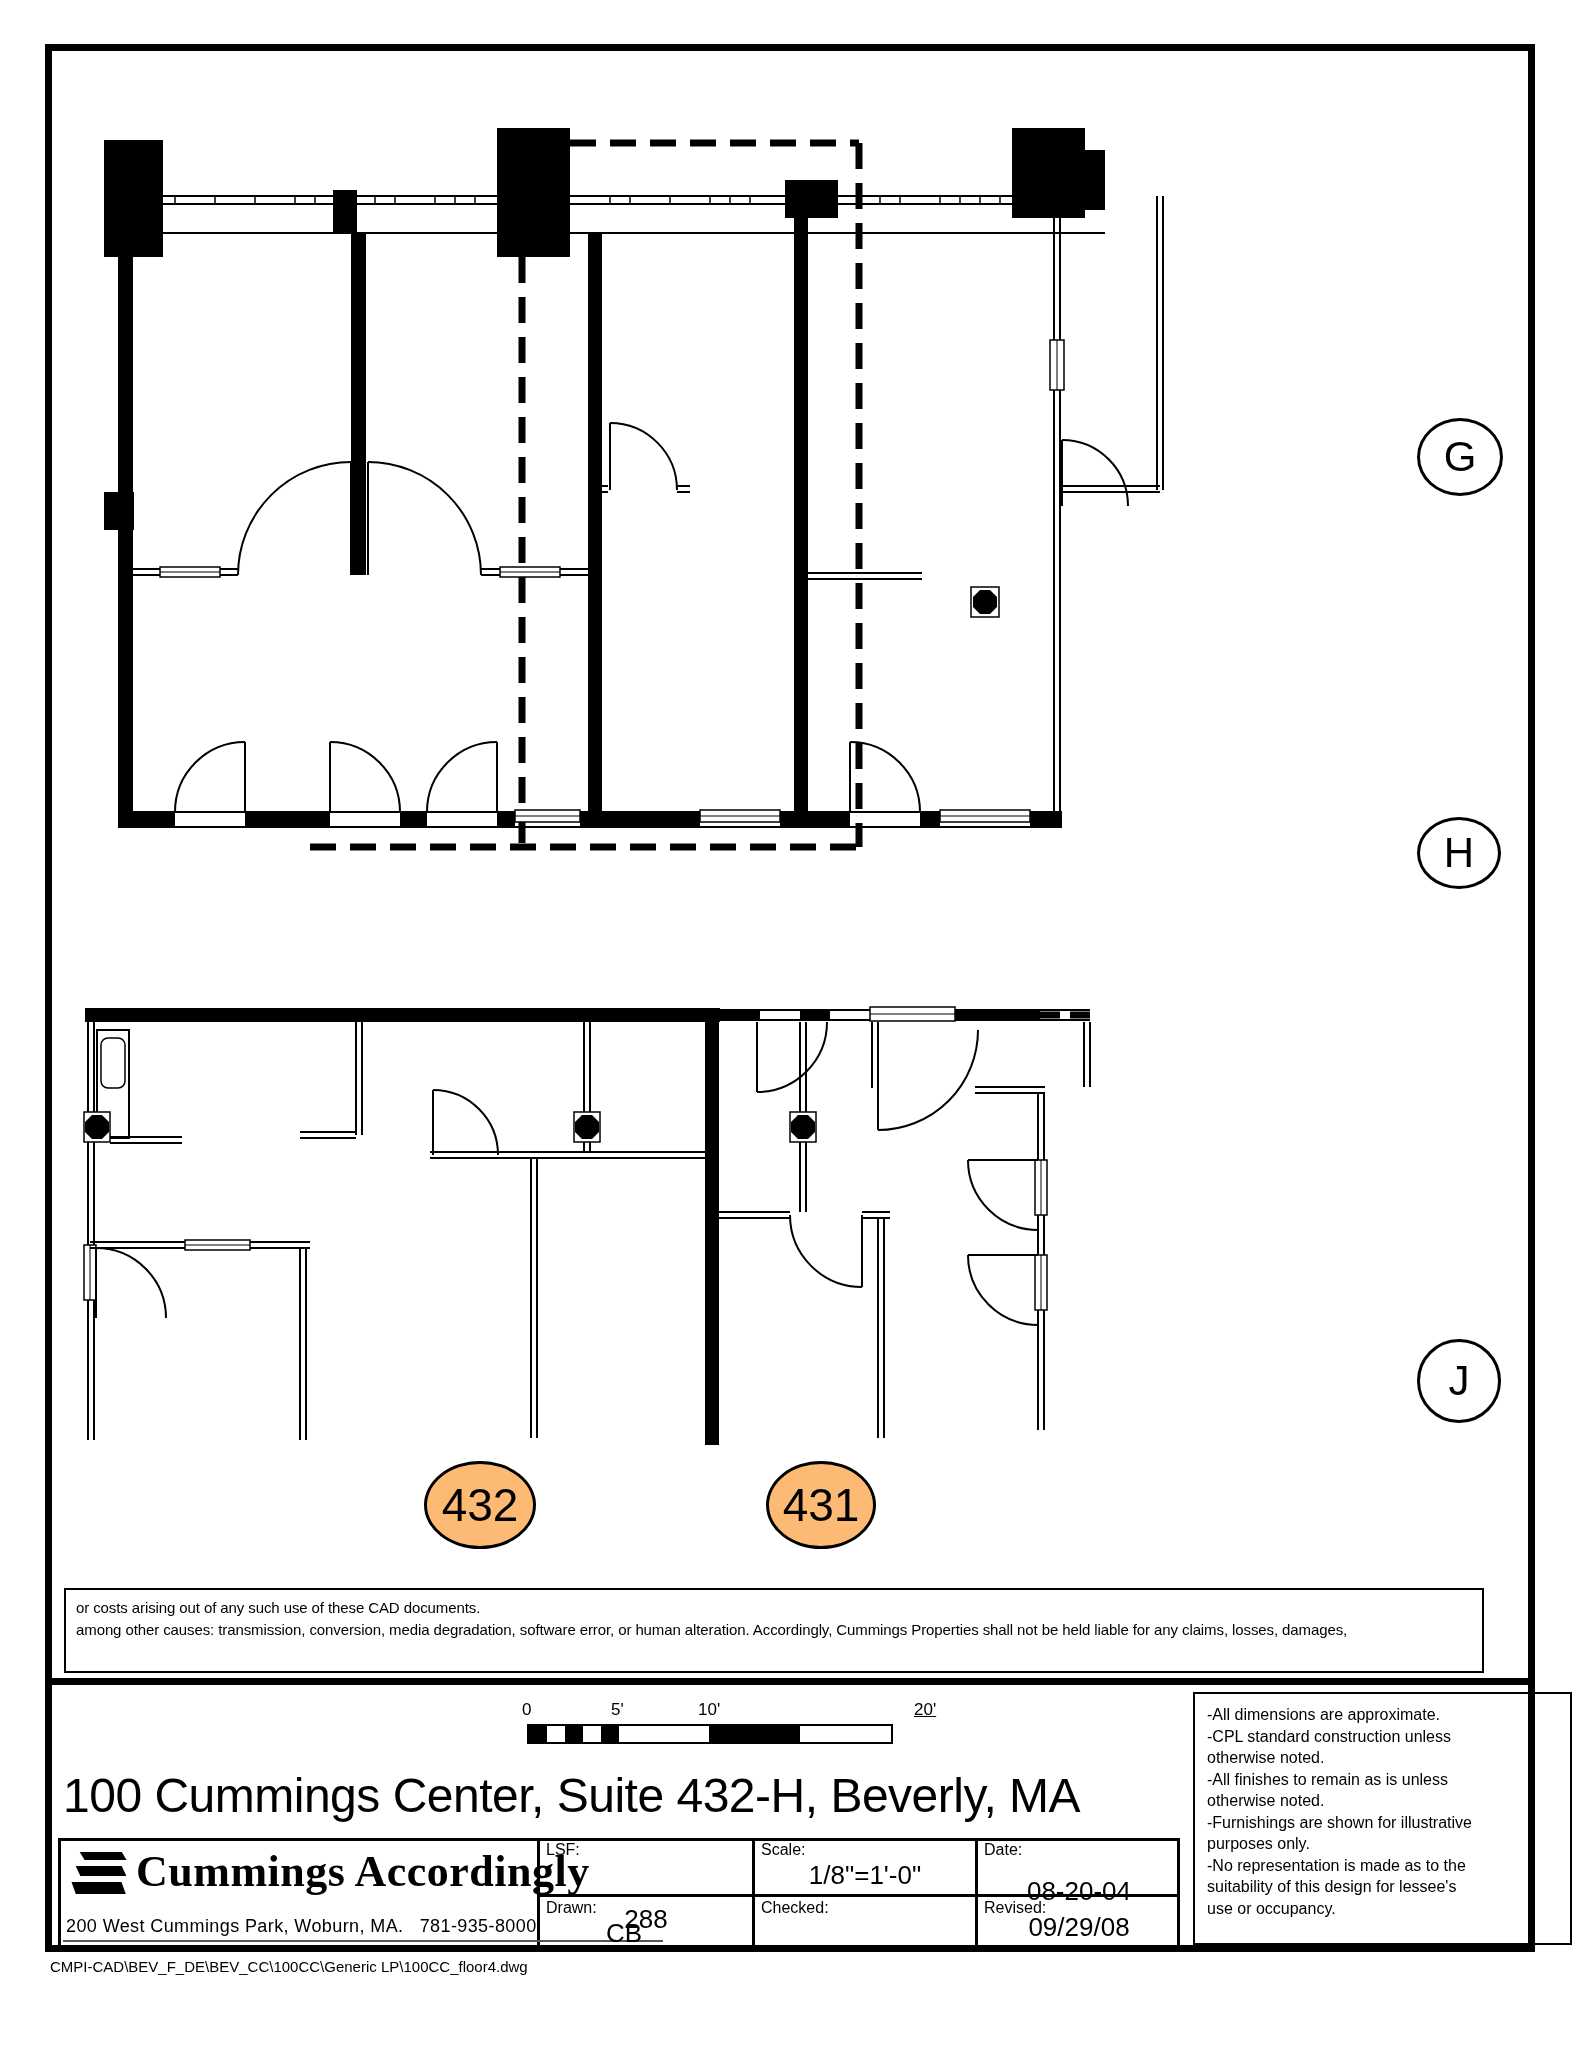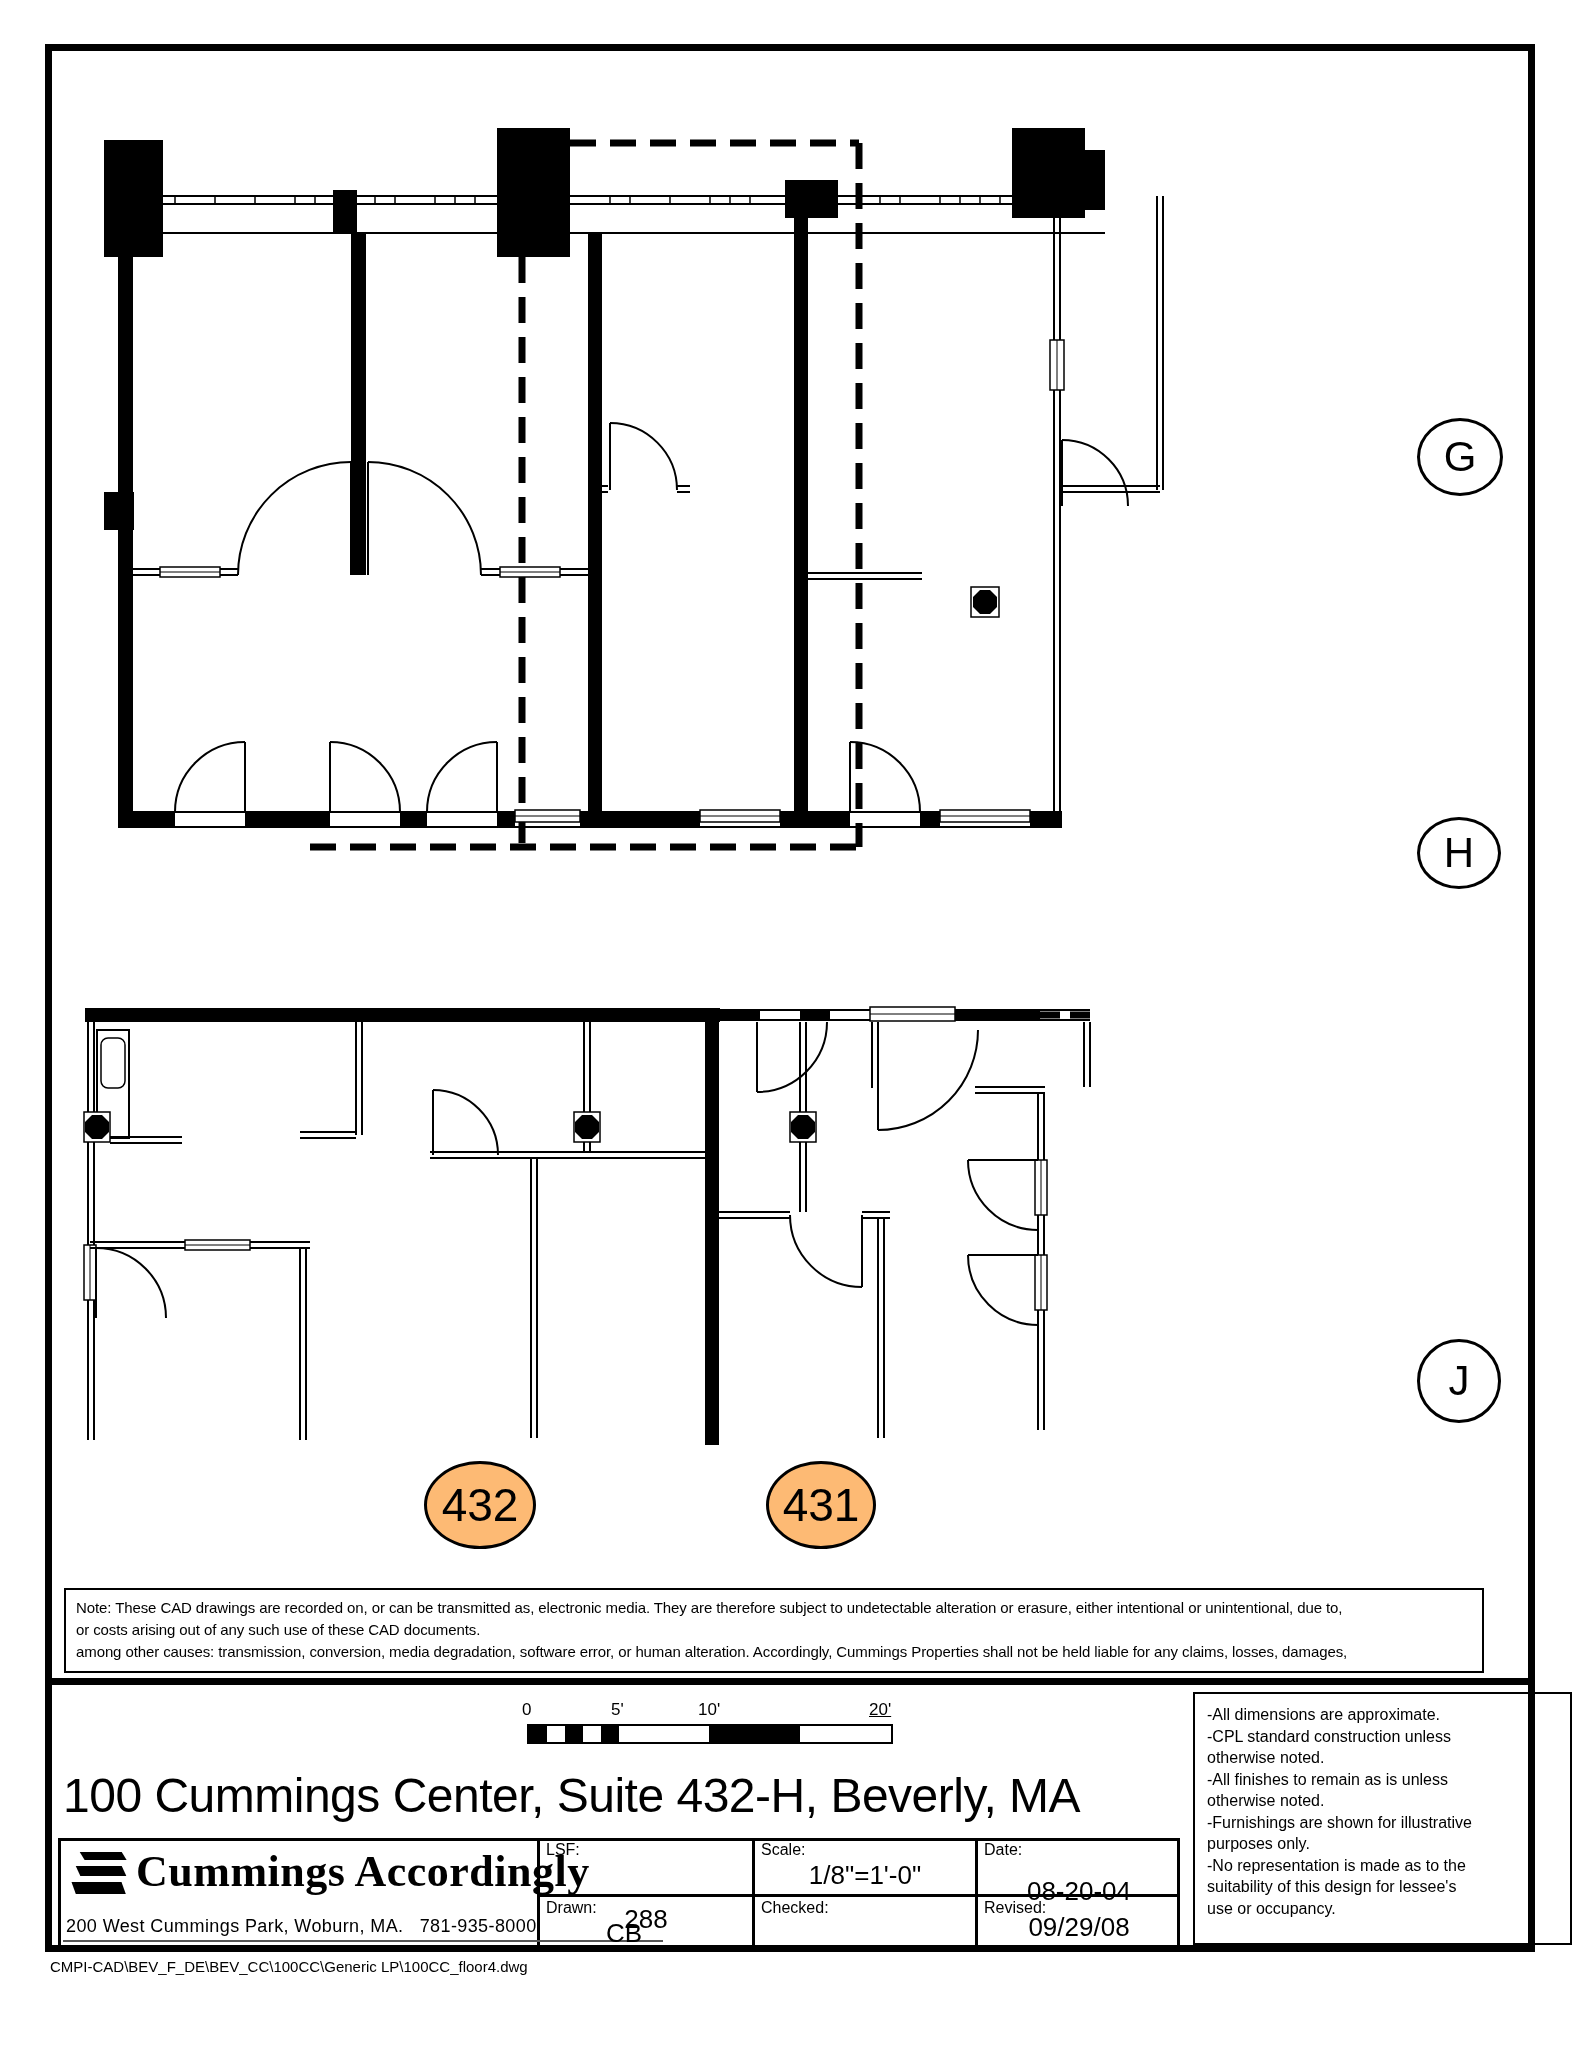--- a/index.html
+++ b/index.html
@@ -262,29 +262,28 @@
     </div>
 
   <div class="abs suite-bubble" style="left:424px;top:1461px;width:106px;height:82px;">
       <span>432</span>
     </div>
   <div class="abs suite-bubble" style="left:766px;top:1461px;width:104px;height:82px;">
       <span>431</span>
     </div>
 
   <div class="abs note-box">
-    <div>Note:  These CAD drawings are recorded on, or can be transmitted as, electronic media.  They are therefore subject to undetectable alteration or erasure, either intentional or unintentional, due to,</div>
     <div>or costs arising out of any such use of these CAD documents.</div>
     <div>among other causes: transmission, conversion, media degradation, software error, or human alteration.  Accordingly, Cummings Properties shall not be held liable for any claims, losses, damages,</div>
   </div>
 
   <div class="abs tick" style="left:522px;top:1700px;">0</div>
   <div class="abs tick" style="left:611px;top:1700px;">5'</div>
   <div class="abs tick" style="left:698px;top:1700px;">10'</div>
-  <div class="abs tick" style="left:869px;top:1700px;text-decoration:underline;">20'</div>
+  <div class="abs tick" style="left:914px;top:1700px;text-decoration:underline;">20'</div>
   <div class="abs bar">
     <div class="seg" style="left:0px;width:18px;"></div>
     <div class="seg" style="left:36px;width:18px;"></div>
     <div class="seg" style="left:72px;width:18px;"></div>
     <div class="seg" style="left:180px;width:91px;"></div>
   </div>
 
   <div class="abs sheet-title">100 Cummings Center, Suite 432-H, Beverly, MA</div>
 
   <div class="abs" style="left:58px;top:1838px;width:1122px;height:114px;border:3px solid #000;box-sizing:border-box;"></div>

